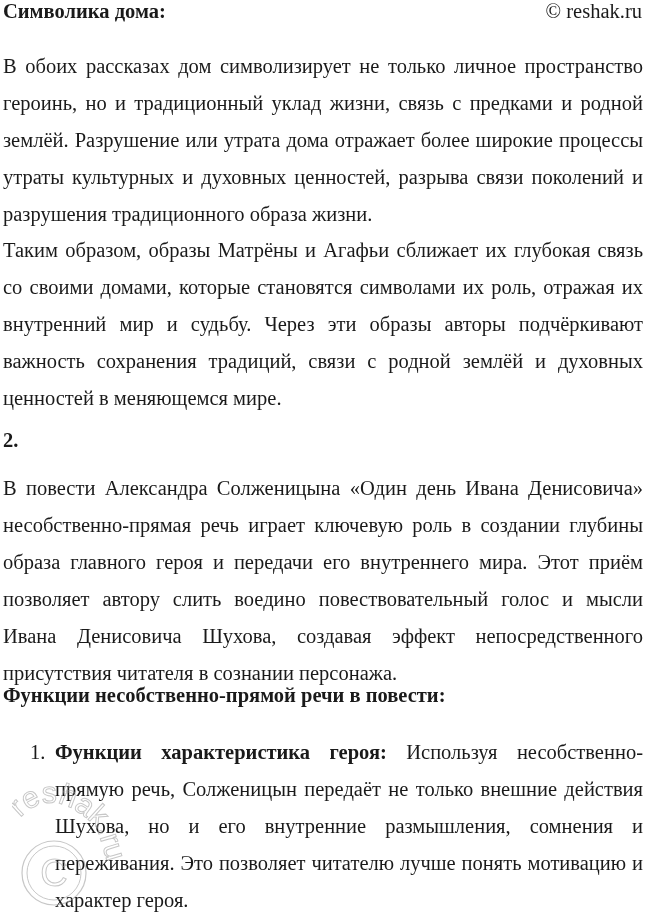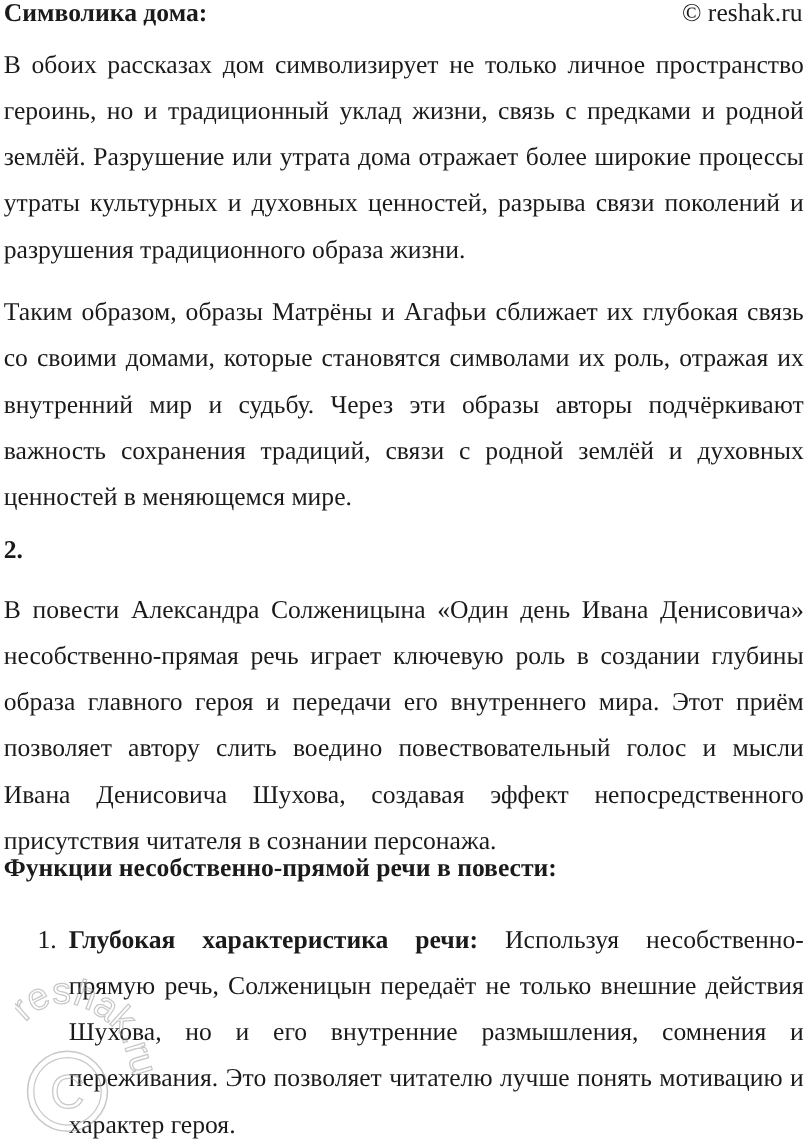--- a/index.html
+++ b/index.html
@@ -45,34 +45,34 @@
     }
   </style>
 </head>
 <body>
 
 <div class="page">
 
   <div class="header-title">Символика дома:</div>
   <div class="copyright">© reshak.ru</div>
 
-  <div class="line-block" style="top:34px;">В обоих рассказах дом символизирует не только личное пространство героинь, но и традиционный уклад жизни, связь с предками и родной землёй. Разрушение или утрата дома отражает более широкие процессы утраты культурных и духовных ценностей, разрыва связи поколений и разрушения традиционного образа жизни.</div>
+  <div class="line-block" style="top:48px;">В обоих рассказах дом символизирует не только личное пространство героинь, но и традиционный уклад жизни, связь с предками и родной землёй. Разрушение или утрата дома отражает более широкие процессы утраты культурных и духовных ценностей, разрыва связи поколений и разрушения традиционного образа жизни.</div>
 
   <div class="line-block" style="top:232px;">Таким образом, образы Матрёны и Агафьи сближает их глубокая связь со своими домами, которые становятся символами их роль, отражая их внутренний мир и судьбу. Через эти образы авторы подчёркивают важность сохранения традиций, связи с родной землёй и духовных ценностей в меняющемся мире.</div>
 
   <div class="line-block bold" style="top:422px;">2.</div>
 
   <div class="line-block" style="top:470px;">В повести Александра Солженицына «Один день Ивана Денисовича» несобственно-прямая речь играет ключевую роль в создании глубины образа главного героя и передачи его внутреннего мира. Этот приём позволяет автору слить воедино повествовательный голос и мысли Ивана Денисовича Шухова, создавая эффект непосредственного присутствия читателя в сознании персонажа.</div>
 
   <div class="line-block bold" style="top:677px;">Функции несобственно-прямой речи в повести:</div>
 
   <div class="list">
     <div class="list-item">
       <span class="list-num">1.</span>
-      <span class="list-body"><span class="bold">Глубокая характеристика речи:</span><span> Используя несобственно-прямую речь, Солженицын передаёт не только внешние действия Шухова, но и его внутренние размышления, сомнения и переживания. Это позволяет читателю лучше понять мотивацию и характер героя.</span></span>
+      <span class="list-body"><span class="bold">Функции характеристика героя:</span><span> Используя несобственно-прямую речь, Солженицын передаёт не только внешние действия Шухова, но и его внутренние размышления, сомнения и переживания. Это позволяет читателю лучше понять мотивацию и характер героя.</span></span>
     </div>
   </div>
 
   <svg class="watermark" viewBox="0 0 120 135">
     <defs>
       <path id="wm-arc" d="M 8 40 Q 40 5 85 50 L 100 100" fill="none"></path>
     </defs>
     <text font-family="Liberation Sans, sans-serif" font-size="30" fill="none" stroke="#9a9a9a" stroke-width="1">
       <textPath href="#wm-arc">reshak.ru</textPath>
     </text>

